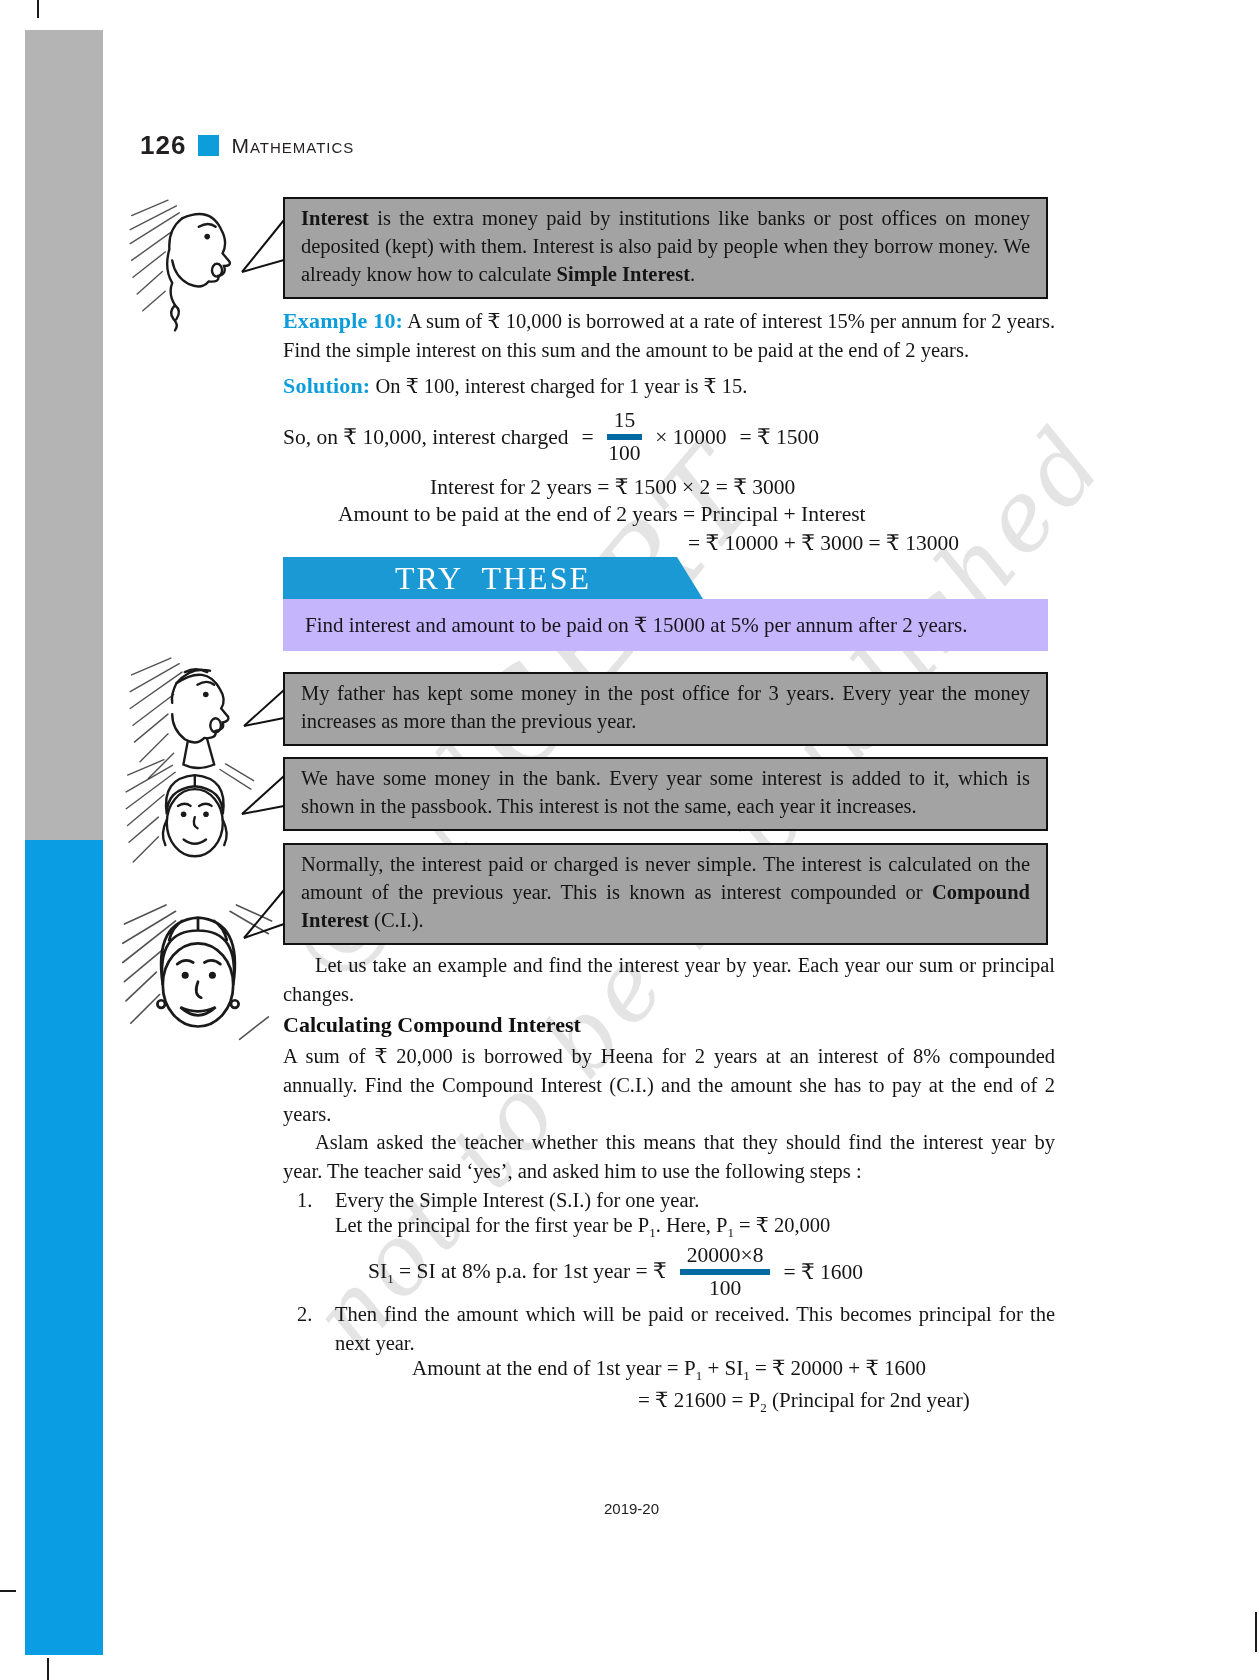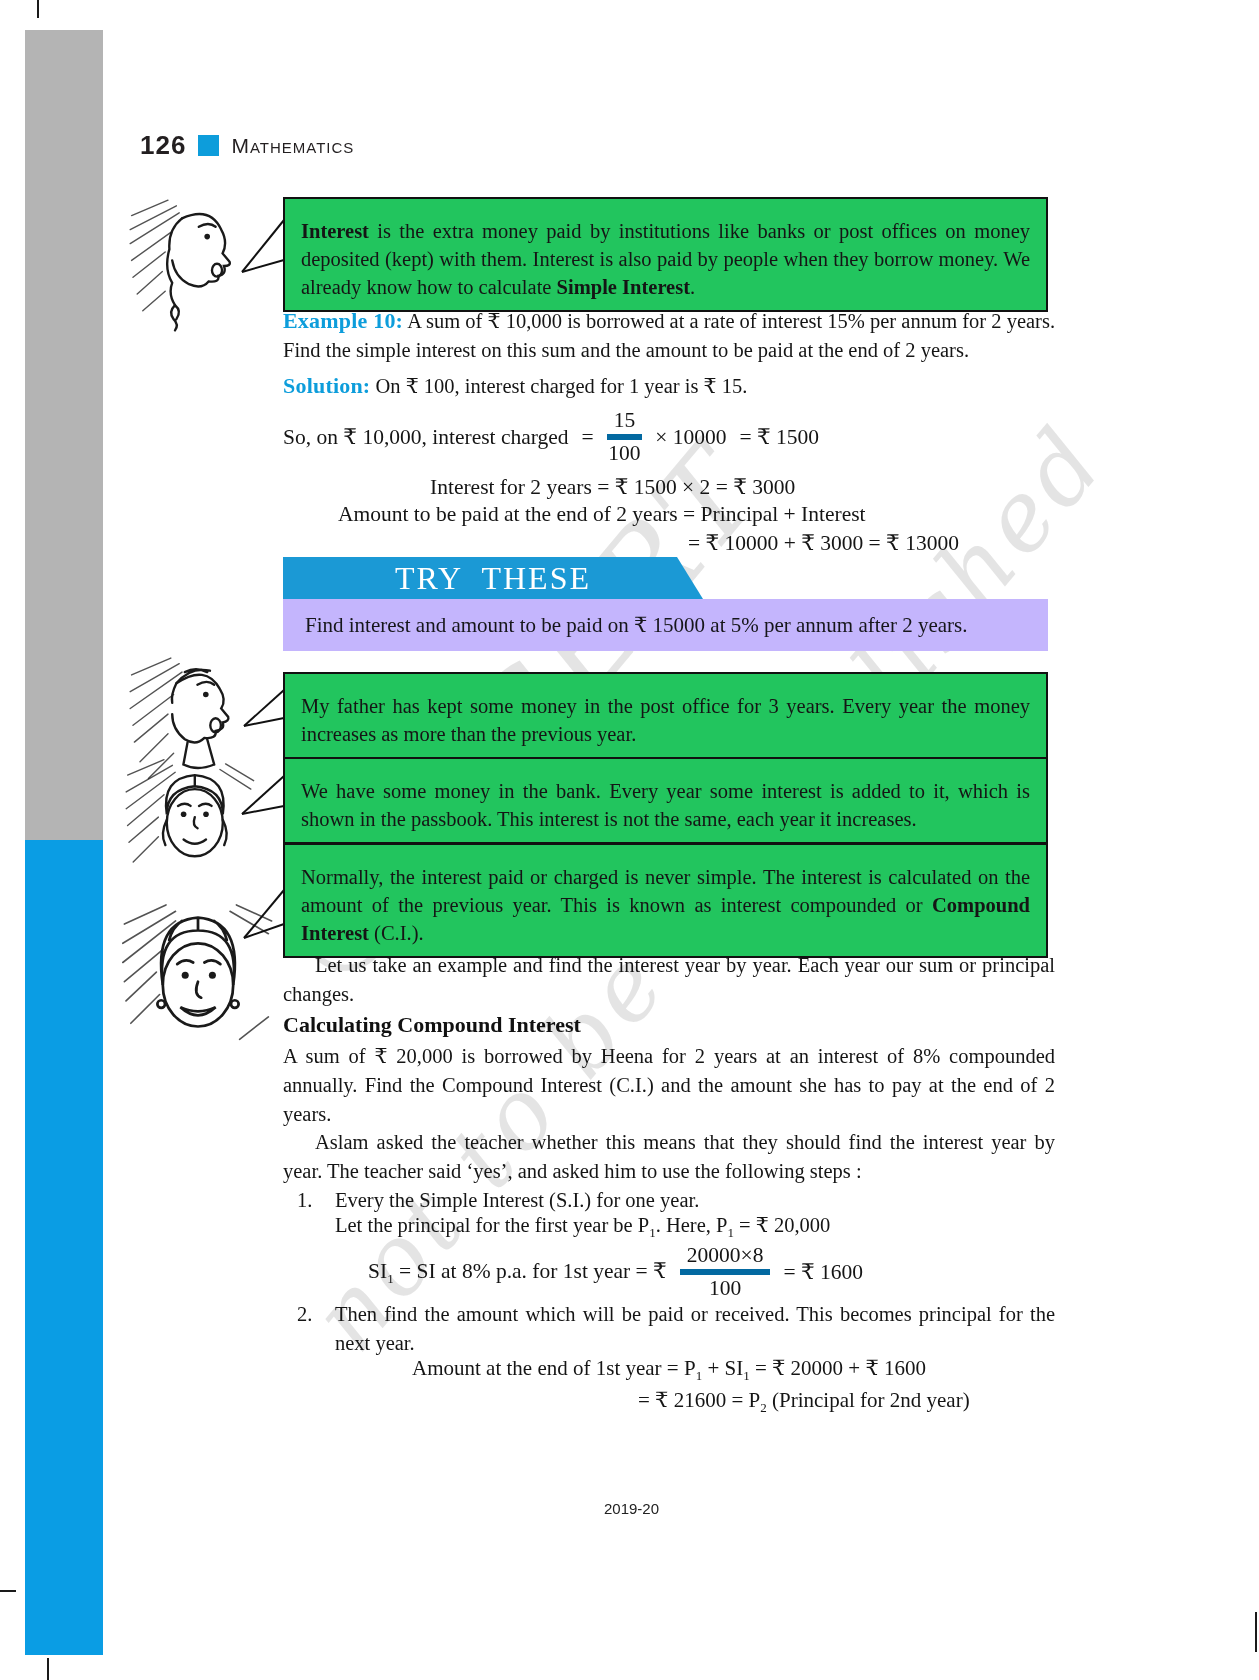--- a/index.html
+++ b/index.html
@@ -22,21 +22,21 @@
   .hdr-square { width:21px; height:21px; background:#0d9ddb; display:inline-block; }
   .subject { font-size:21px; color:#231f20; font-variant:small-caps; letter-spacing:1px; }
 
   
   .wm { position:absolute; color:#cfcfcf; opacity:.55; font-family:"DejaVu Serif",serif;
         font-style:italic; white-space:nowrap; z-index:0; pointer-events:none; }
   .wm1 { left:255px; top:930px; font-size:120px; transform:rotate(-50deg); transform-origin:left top; letter-spacing:8px;}
   .wm2 { left:290px; top:1300px; font-size:96px; transform:rotate(-50deg); transform-origin:left top; letter-spacing:6px;}
 
   
-  .box { position:absolute; border:2px solid #111; background:#22c55e; padding:18px 16px 9px 16px;
+  .box { position:absolute; border:2px solid #111; background:#a3a3a3; padding:5px 16px 9px 16px;
          width:765px; font-size:20.5px; line-height:28px; color:#151515; text-align:justify; z-index:2; }
   .b { font-weight:bold; }
 
   
   .tail { position:absolute; z-index:3; }
   .tail line { stroke:#111; stroke-width:2; }
 
   
   .sketch { position:absolute; z-index:1; }
   .sketch path, .sketch ellipse, .sketch circle { fill:none; stroke:#1a1a1a; stroke-width:1.7; stroke-linecap:round; }

